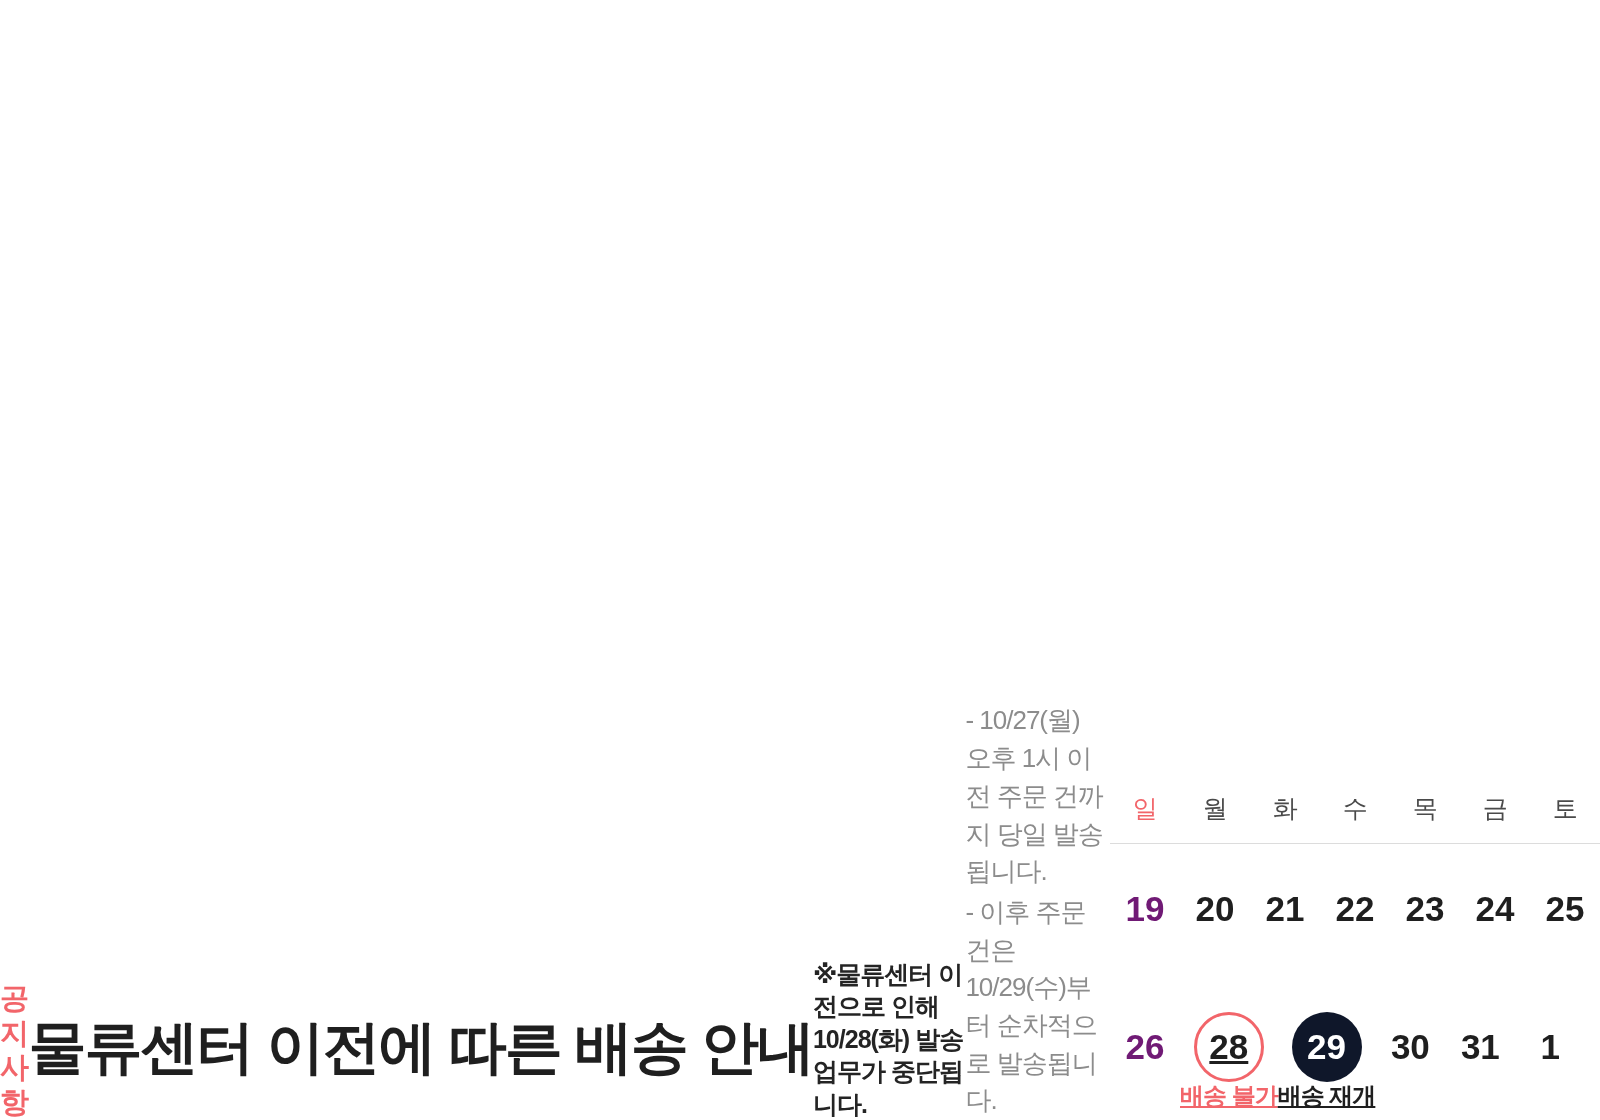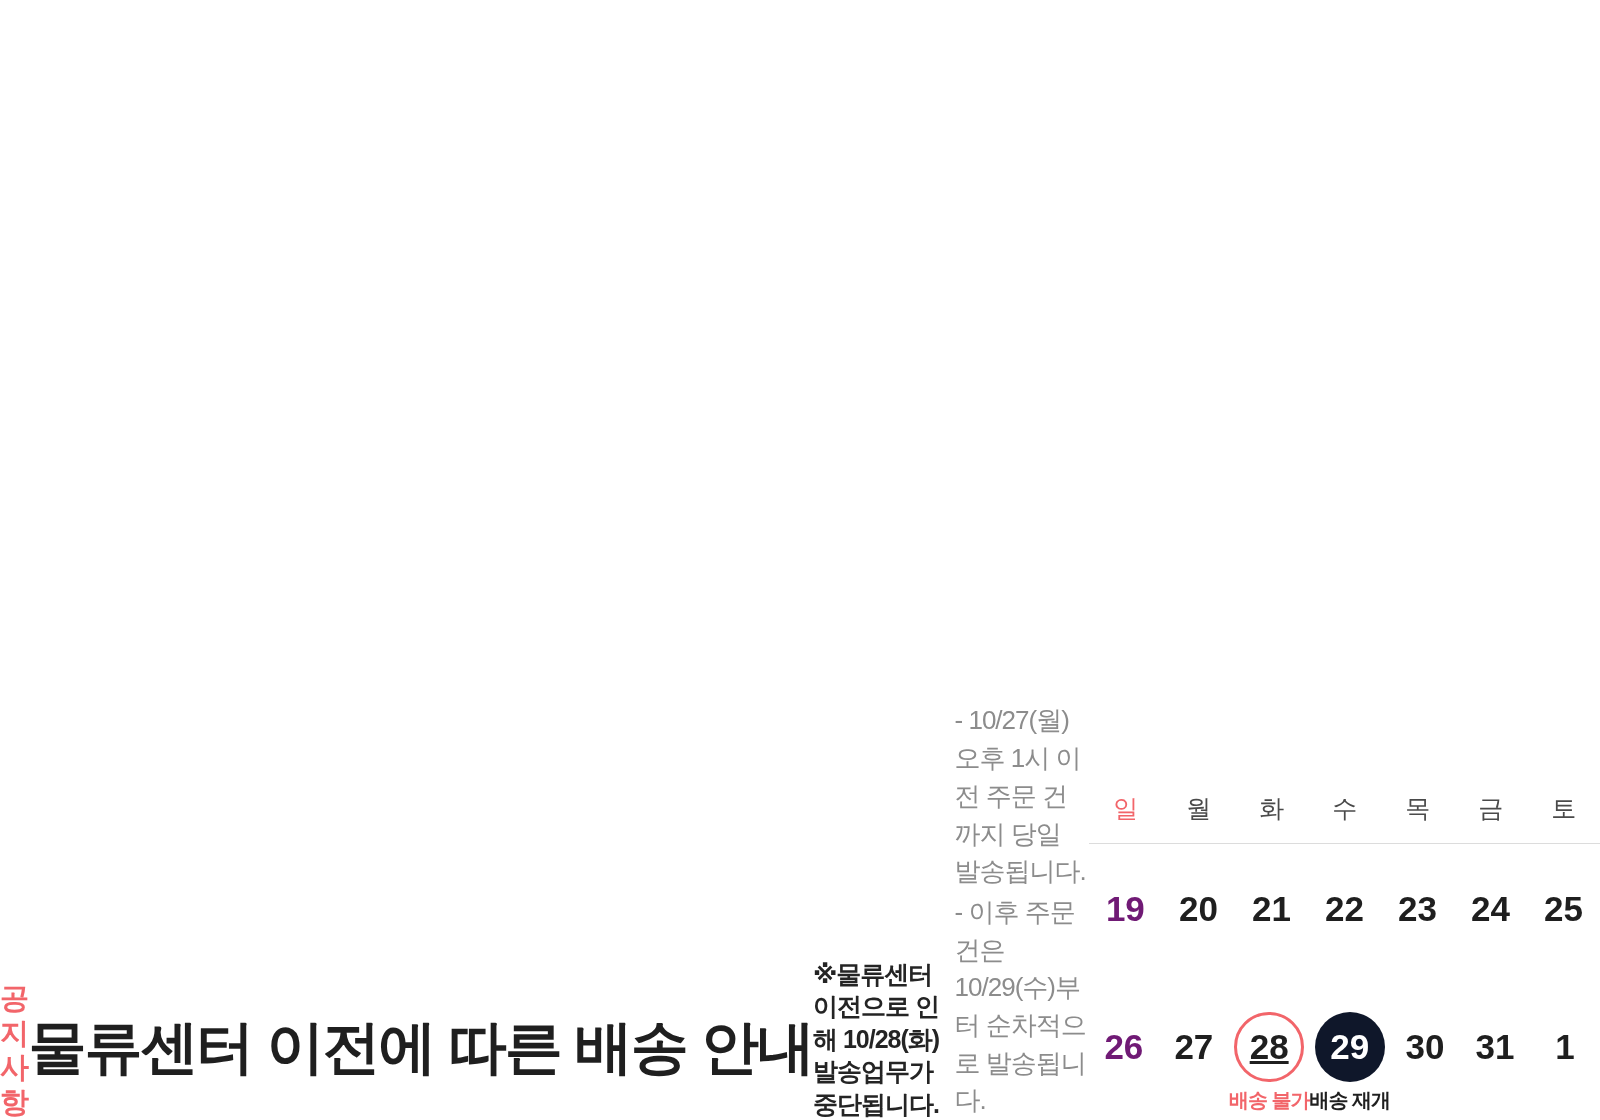--- a/index.html
+++ b/index.html
@@ -129,26 +129,26 @@
     line-height: 64px;
     text-decoration: underline;
   }
 
   .daynum.filled {
     background: #0f172a;
     color: #ffffff;
   }
 
   .caption {
-    margin-top: 6px;
-    font-size: 20px;
+    font-size: 24px;
     font-weight: bold;
     letter-spacing: -1px;
     line-height: 1.2;
     white-space: nowrap;
+    text-decoration: underline;
   }
 
   .caption.red {
     color: #f2656a;
   }
 
   .caption.dark {
     color: #1f1f1f;
   }
 </style>
@@ -202,23 +202,20 @@
       <div class="cell">
         <div class="daynum">25</div>
       </div>
     </div>
 
     <div class="cal-row">
       <div class="cell">
         <div class="daynum sun">26</div>
       </div>
       <div class="cell">
-        <div class="daynum">27</div>
-      </div>
-      <div class="cell">
         <div class="daynum outlined">28</div>
         <div class="caption red">배송 불가</div>
       </div>
       <div class="cell">
         <div class="daynum filled">29</div>
         <div class="caption dark">배송 재개</div>
       </div>
       <div class="cell">
         <div class="daynum">30</div>
       </div>

